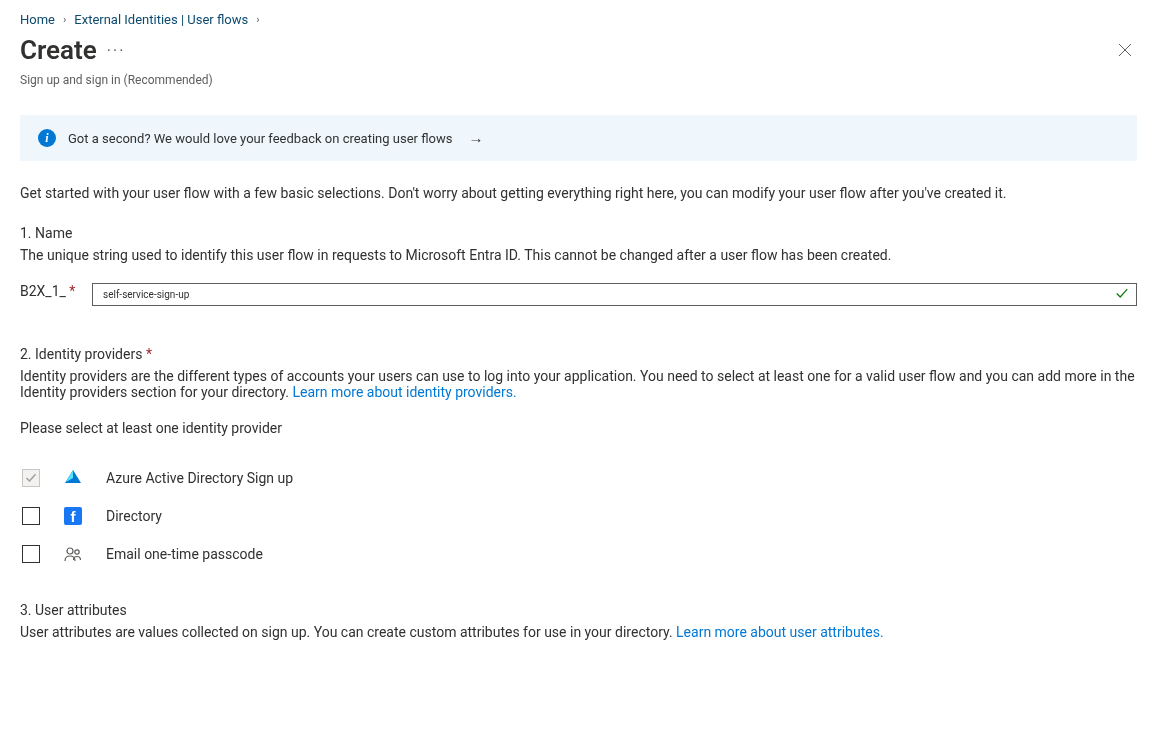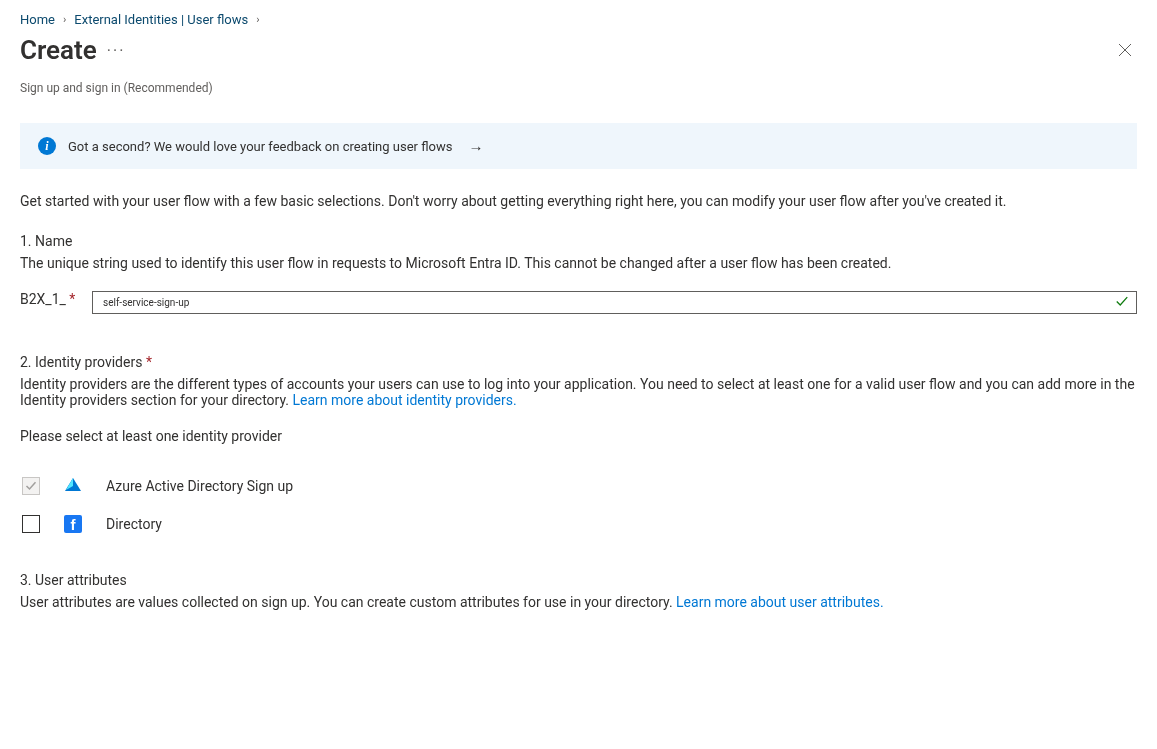--- a/index.html
+++ b/index.html
@@ -28,21 +28,21 @@
     .breadcrumb .chevron {
       color: #605e5c;
       font-size: 11px;
     }
     
     
     .title-row {
       display: flex;
       align-items: center;
       justify-content: space-between;
-      margin-bottom: 16px;
+      margin-bottom: 8px;
     }
     .title-left {
       display: flex;
       align-items: center;
       gap: 10px;
     }
     .page-title {
       font-size: 26px;
       font-weight: 600;
       color: #323130;
@@ -306,19 +306,33 @@
 
   <div class="idp-item">
     <div class="checkbox">
       
     </div>
     <span class="idp-icon fb-icon">f</span>
     <span class="idp-label">Directory</span>
   </div>
 
 
+  <div class="idp-item">
+    <div class="checkbox">
+      
+    </div>
+    <span class="idp-icon email-icon">
+      <svg width="18" height="18" viewBox="0 0 18 18" fill="none" stroke="currentColor" stroke-width="1.2">
+        <circle cx="6" cy="6" r="3"></circle>
+          <path d="M1 16c0-3 2-5 5-5s5 2 5 5"></path>
+        <circle cx="13" cy="7" r="2.2"></circle>
+          <path d="M9.5 15c0-2 1.5-3.5 3.5-3.5s3.5 1.5 3.5 3.5"></path>
+      </svg>
+    </span>
+    <span class="idp-label">Email one-time passcode</span>
+  </div>
 
 </div>
 
 <div class="section-title">3. User attributes</div>
 <p class="section-desc">
   <span>User attributes are values collected on sign up. You can create custom attributes for use in your directory. </span><a class="link">Learn more about user attributes.</a>
 </p>
 
 </body></html>

